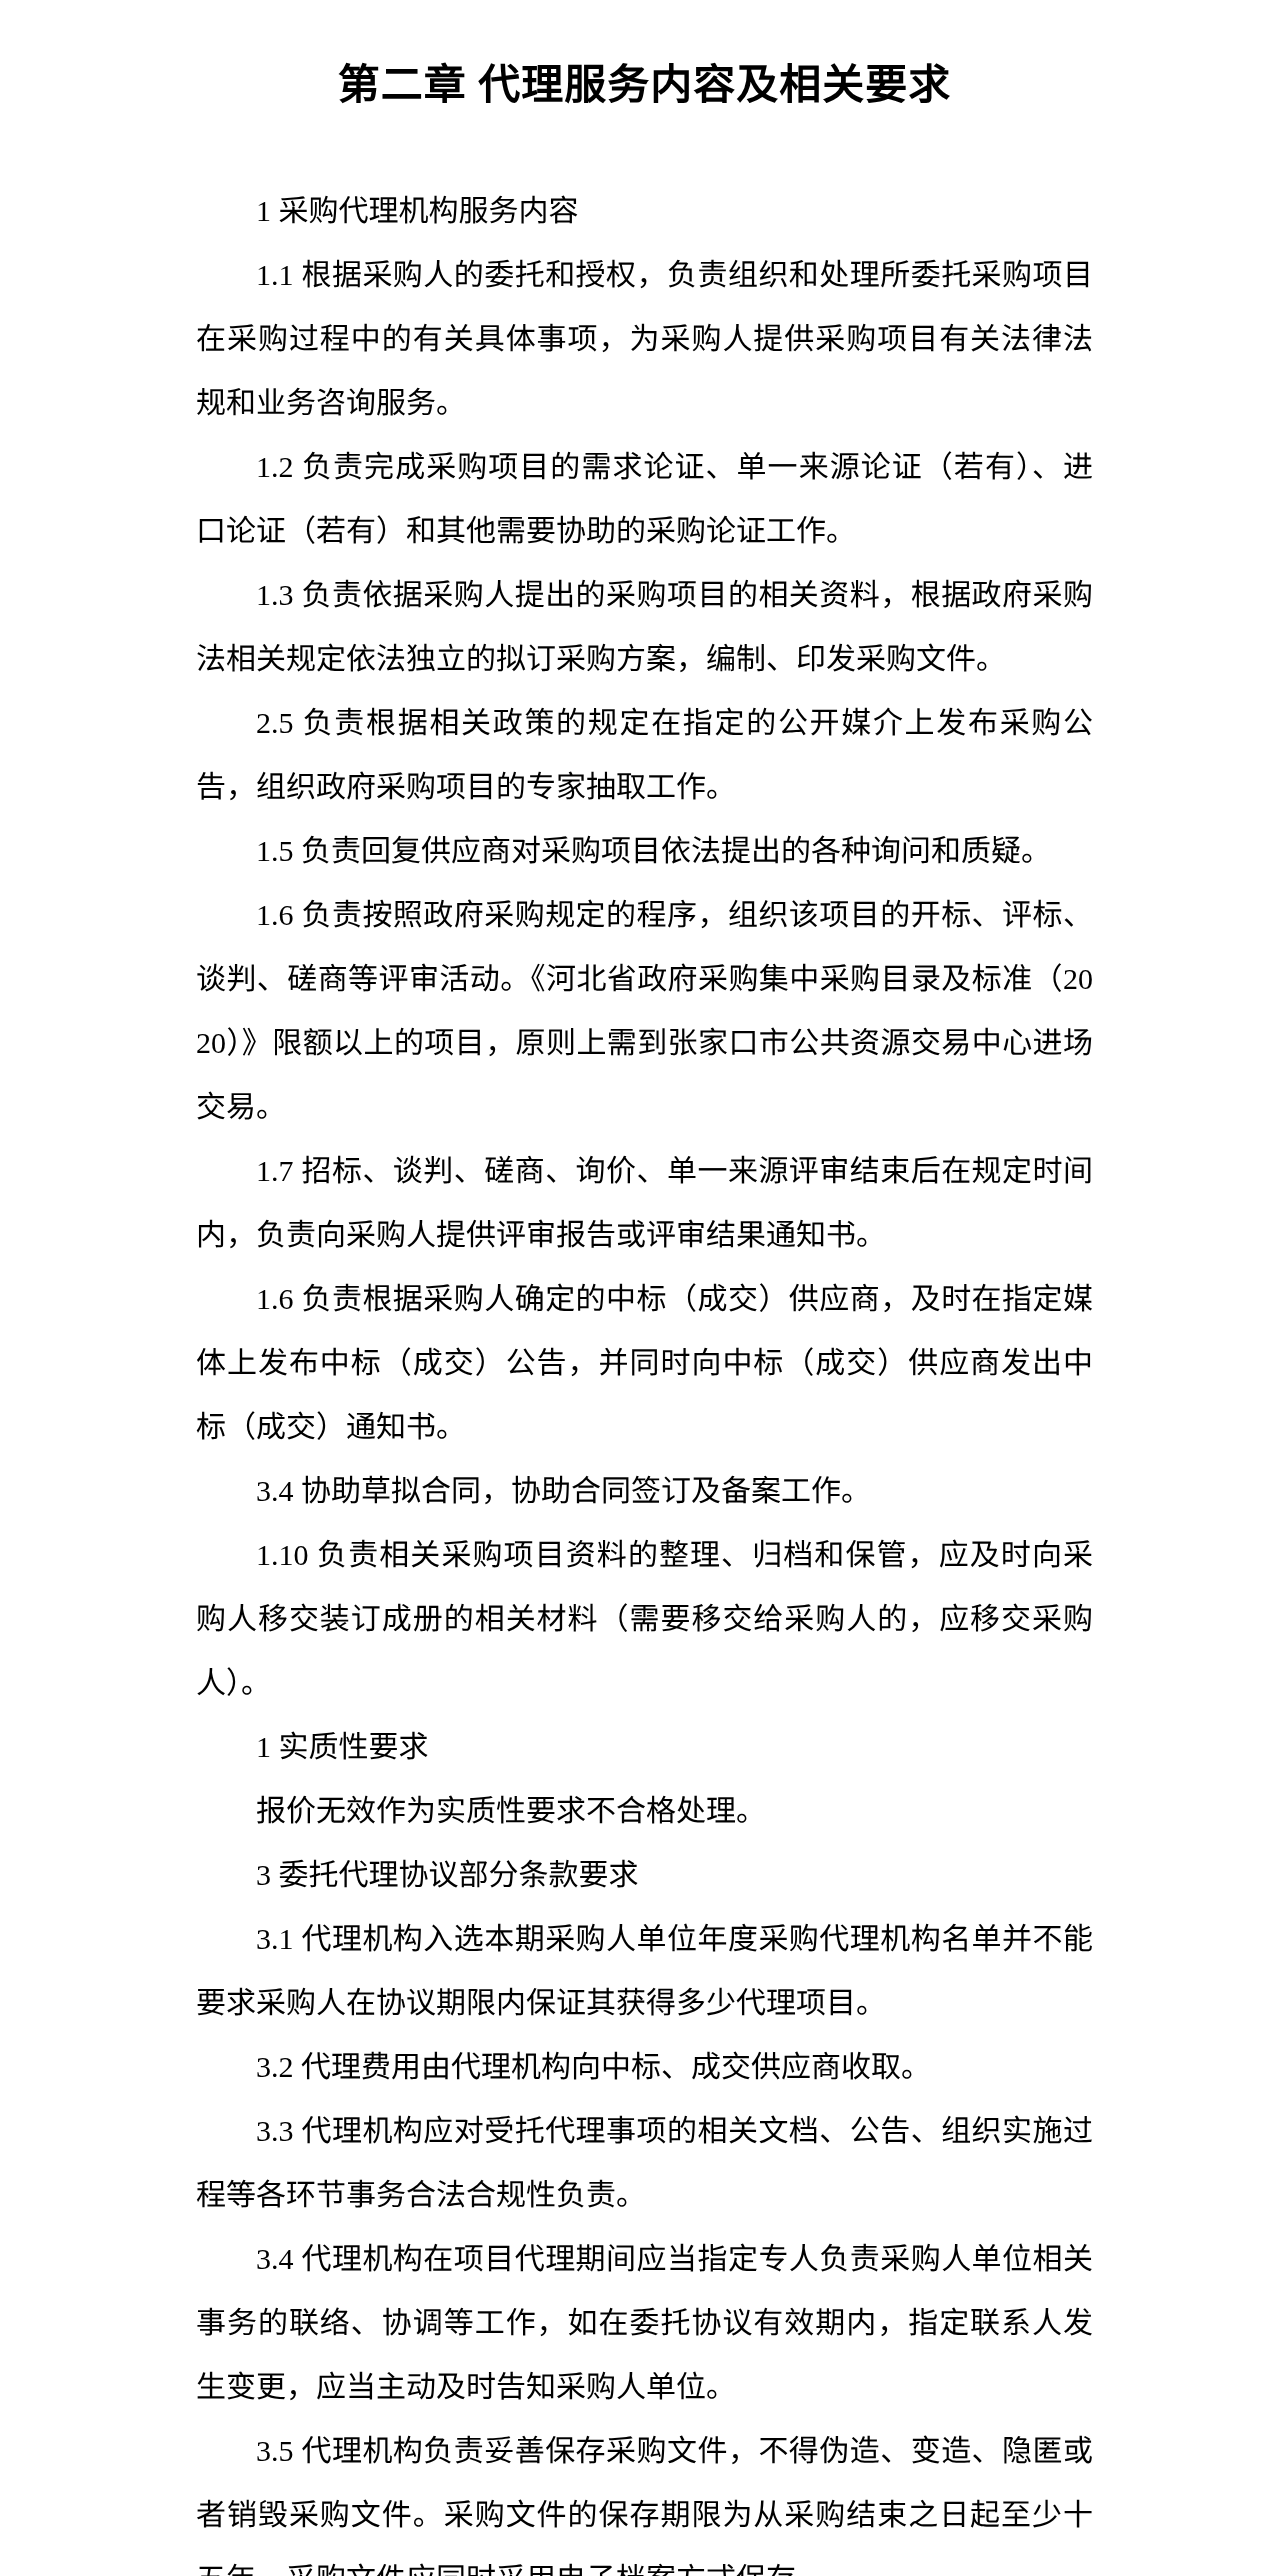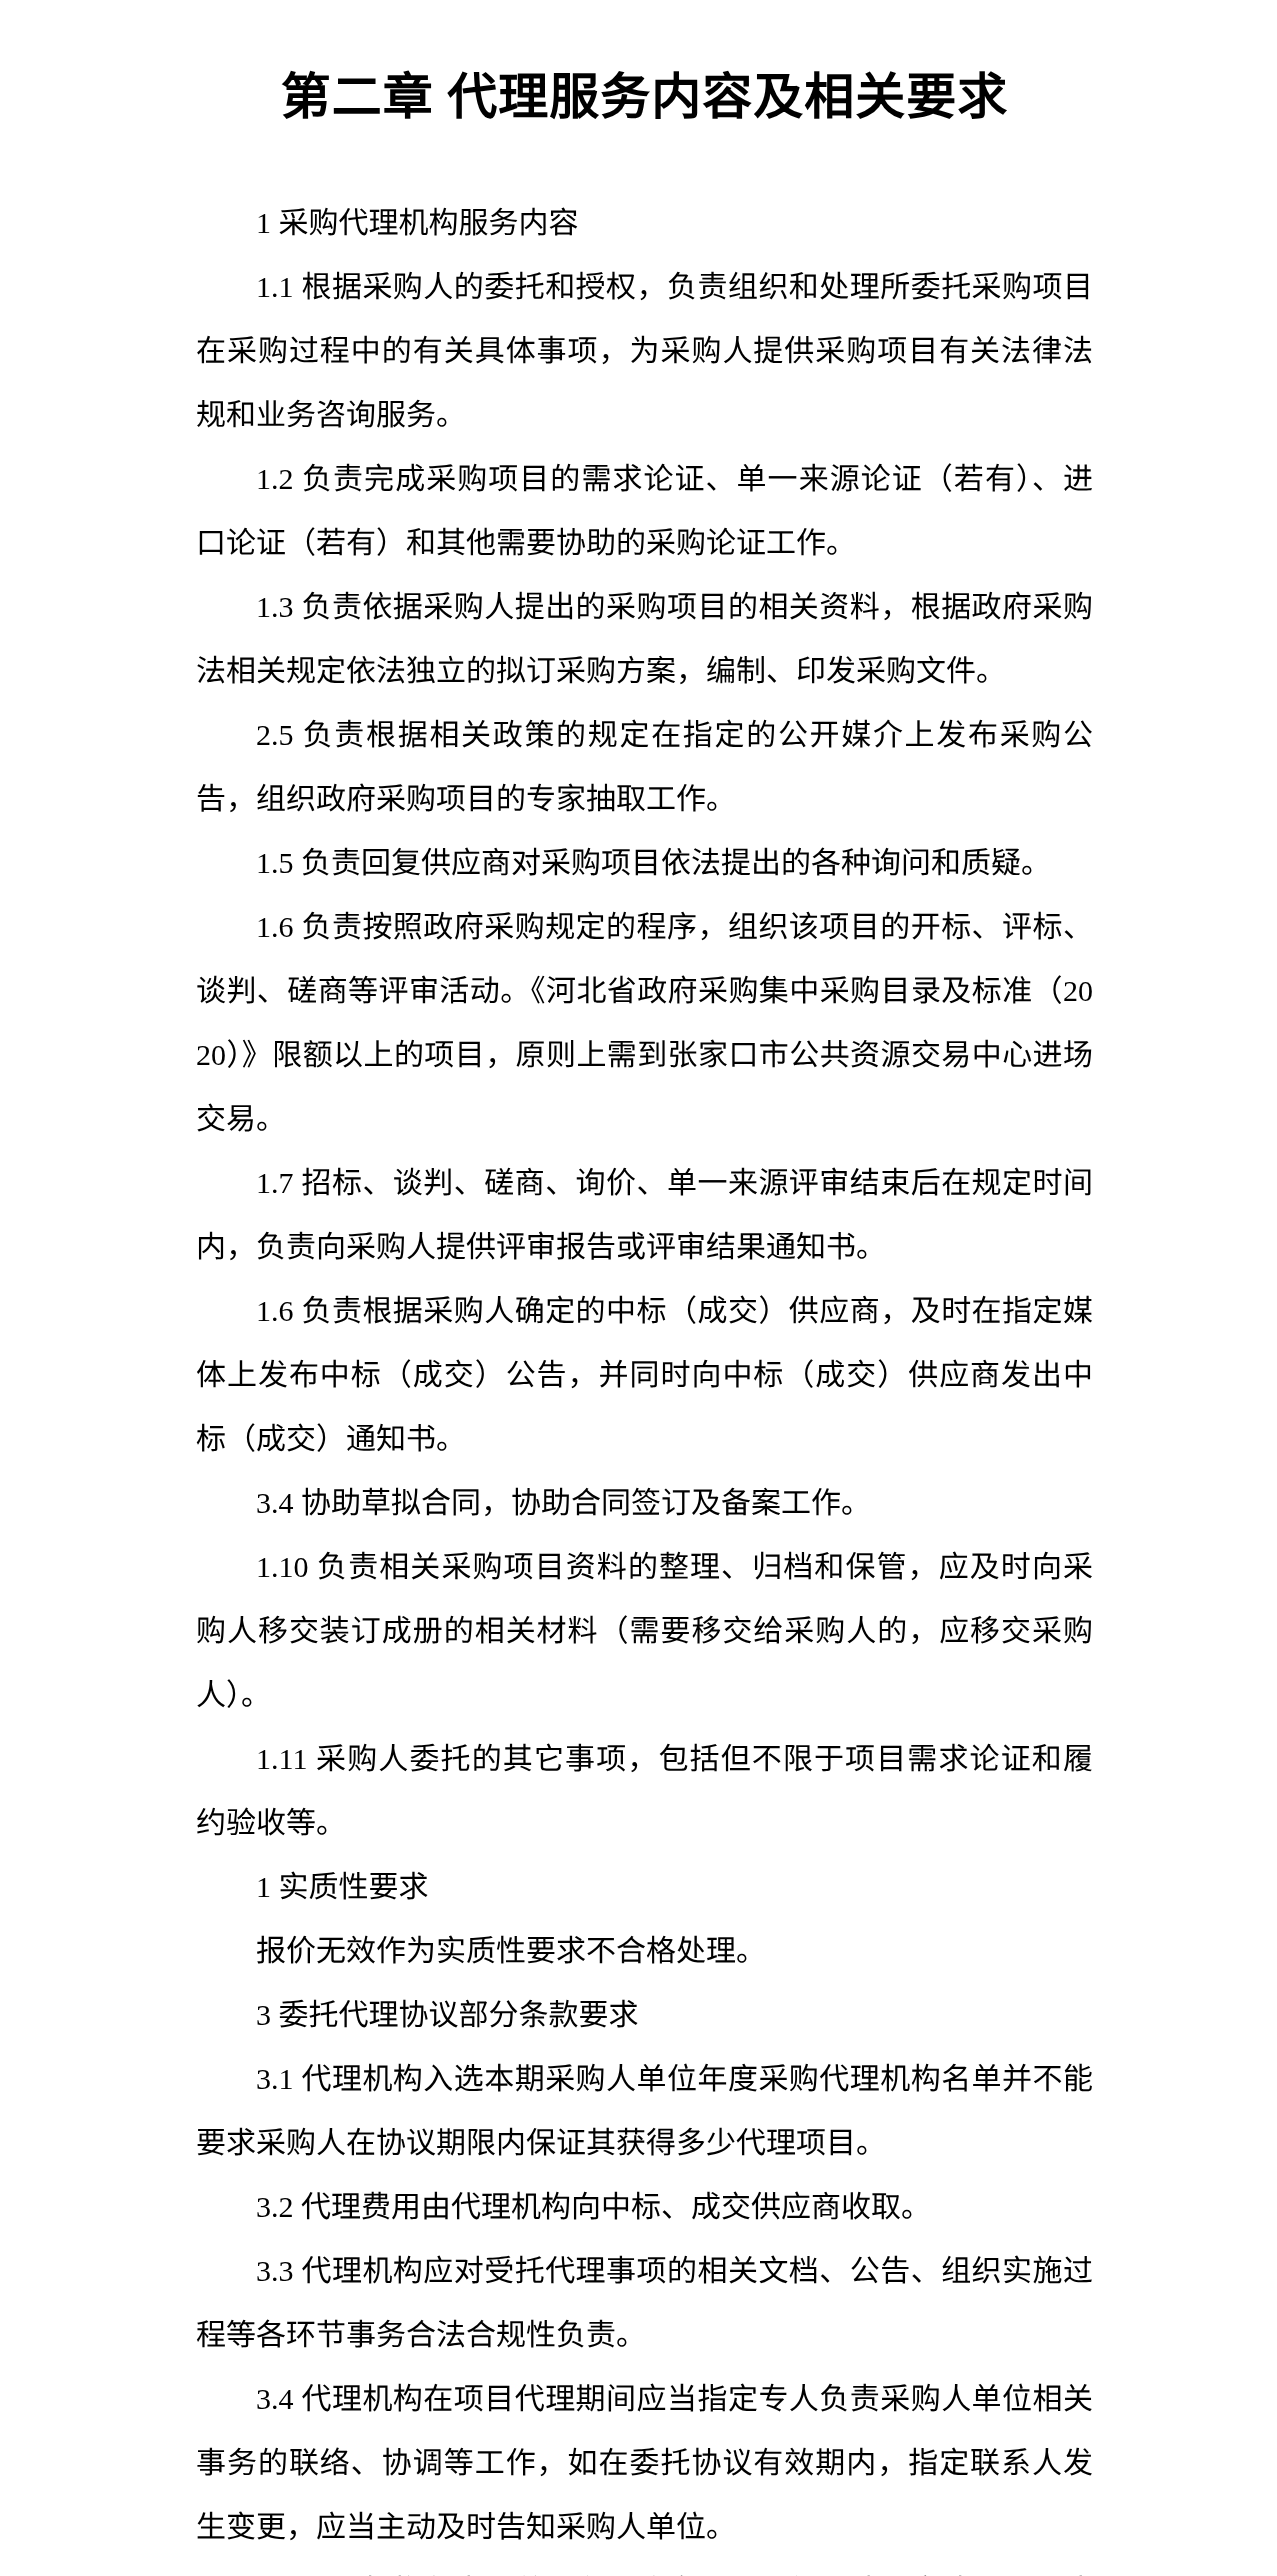--- a/index.html
+++ b/index.html
@@ -13,22 +13,22 @@
       height: 3228px;
       margin: 0 auto;
       background: #ffffff;
       color: #000000;
       box-sizing: border-box;
       padding: 57px 185px 0 196px;
       font-family: "Liberation Serif", "DejaVu Serif", serif;
       overflow: hidden;
     }
     .chapter-title {
-      margin: 12px;
-      font-size: 50px;
+      margin: 0;
+      font-size: 42px;
       font-weight: bold;
       line-height: 57px;
       text-align: center;
       letter-spacing: 1px;
       white-space: nowrap;
     }
     .doc-body {
       margin-top: 65px;
       font-size: 30px;
       line-height: 64px;
@@ -53,21 +53,20 @@
     <p class="para">1.1 根据采购人的委托和授权，负责组织和处理所委托采购项目在采购过程中的有关具体事项，为采购人提供采购项目有关法律法规和业务咨询服务。</p>
     <p class="para">1.2 负责完成采购项目的需求论证、单一来源论证（若有）、进口论证（若有）和其他需要协助的采购论证工作。</p>
     <p class="para">1.3 负责依据采购人提出的采购项目的相关资料，根据政府采购法相关规定依法独立的拟订采购方案，编制、印发采购文件。</p>
     <p class="para">2.5 负责根据相关政策的规定在指定的公开媒介上发布采购公告，组织政府采购项目的专家抽取工作。</p>
     <p class="para">1.5 负责回复供应商对采购项目依法提出的各种询问和质疑。</p>
     <p class="para">1.6 负责按照政府采购规定的程序，组织该项目的开标、评标、谈判、磋商等评审活动。《河北省政府采购集中采购目录及标准（2020）》限额以上的项目，原则上需到张家口市公共资源交易中心进场交易。</p>
     <p class="para">1.7 招标、谈判、磋商、询价、单一来源评审结束后在规定时间内，负责向采购人提供评审报告或评审结果通知书。</p>
     <p class="para">1.6 负责根据采购人确定的中标（成交）供应商，及时在指定媒体上发布中标（成交）公告，并同时向中标（成交）供应商发出中标（成交）通知书。</p>
     <p class="para">3.4 协助草拟合同，协助合同签订及备案工作。</p>
     <p class="para">1.10 负责相关采购项目资料的整理、归档和保管，应及时向采购人移交装订成册的相关材料（需要移交给采购人的，应移交采购人）。</p>
-    <p class="para">1.11 采购人委托的其它事项，包括但不限于项目需求论证和履约验收等。</p>
     <p class="para">1 实质性要求</p>
     <p class="para">报价无效作为实质性要求不合格处理。</p>
     <p class="para">3 委托代理协议部分条款要求</p>
     <p class="para">3.1 代理机构入选本期采购人单位年度采购代理机构名单并不能要求采购人在协议期限内保证其获得多少代理项目。</p>
     <p class="para">3.2 代理费用由代理机构向中标、成交供应商收取。</p>
     <p class="para">3.3 代理机构应对受托代理事项的相关文档、公告、组织实施过程等各环节事务合法合规性负责。</p>
     <p class="para">3.4 代理机构在项目代理期间应当指定专人负责采购人单位相关事务的联络、协调等工作，如在委托协议有效期内，指定联系人发生变更，应当主动及时告知采购人单位。</p>
     <p class="para">3.5 代理机构负责妥善保存采购文件，不得伪造、变造、隐匿或者销毁采购文件。采购文件的保存期限为从采购结束之日起至少十五年。采购文件应同时采用电子档案方式保存。</p>
 
   </div>

